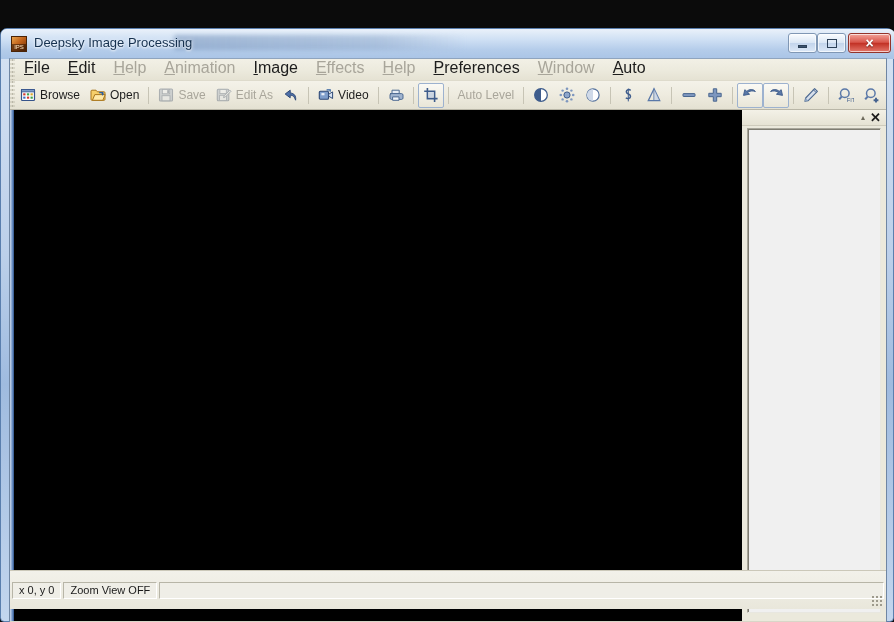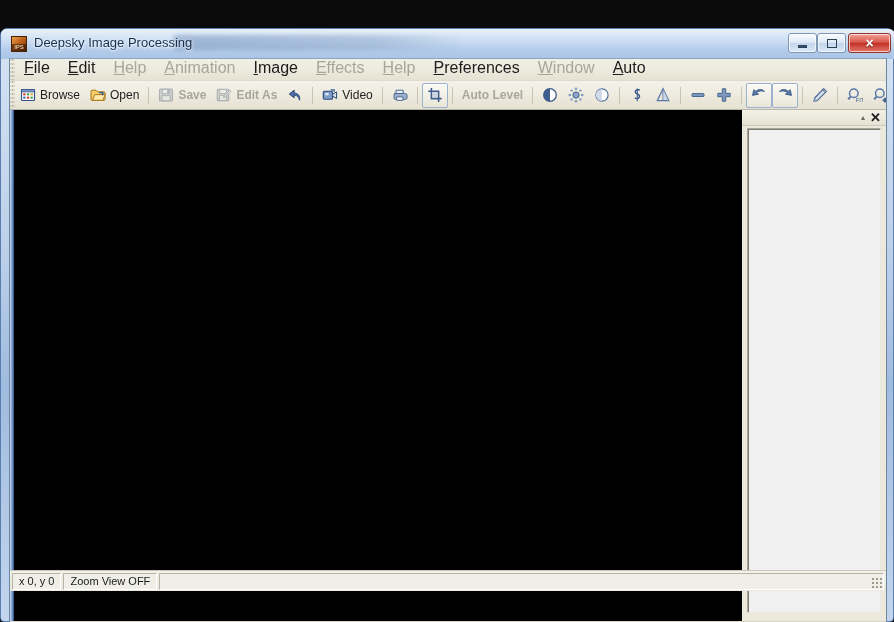--- a/index.html
+++ b/index.html
@@ -130,21 +130,21 @@
     border-bottom:1px solid #b9b6a7;
     box-sizing:border-box;
   }
   .tb{
     display:flex;align-items:center;height:23px;padding:0 4px;
     cursor:default;border:1px solid transparent;border-radius:2px;
     gap:4px;
   }
   .tb.framed{border-color:#9db2cf;background:linear-gradient(180deg,#fbfaf5,#e9e6d8);}
   .tb-label{font-size:12px;color:#1e1e1e;white-space:nowrap;}
-  .tb.disabled .tb-label{color:#a9a69b;font-weight:bold;}
+  .tb.disabled .tb-label{color:#a9a69b;}
   .sep{width:1px;height:17px;background:#c7c4b5;margin:0 4px;flex:0 0 1px;}
   .ico{width:16px;height:16px;display:block;}
   .tb.disabled .ico{opacity:.45;filter:grayscale(.55);}
 
   
   #workspace{
     position:absolute;left:0;top:51px;width:876px;height:532px;
     background:#d9d6c8;
   }
   #canvas-pane{
@@ -180,21 +180,21 @@
     position:absolute;left:5px;top:18px;width:134px;height:485px;
     background:#f0f0f0;
     border:1px solid #a8a69a;
     border-right-color:#e8e7e0;border-bottom-color:#e8e7e0;
     box-shadow:inset 1px 1px 0 #7f7d72;
     box-sizing:border-box;
   }
 
   
   #statusbar{
-    position:absolute;left:0;top:511px;width:876px;height:21px;
+    position:absolute;left:0;top:511px;width:876px;height:39px;
     background:linear-gradient(180deg,#f2f1ea,#e9e7db);
     border-top:1px solid #cbc8b9;
     display:flex;align-items:center;gap:2px;padding:8px 2px;
     box-sizing:border-box;
   }
   .status-cell{
     height:17px;display:flex;align-items:center;padding:0 6px;
     font-size:11px;color:#1a1a1a;white-space:nowrap;
     border:1px solid #b7b5a7;
     border-right-color:#ffffff;border-bottom-color:#ffffff;

